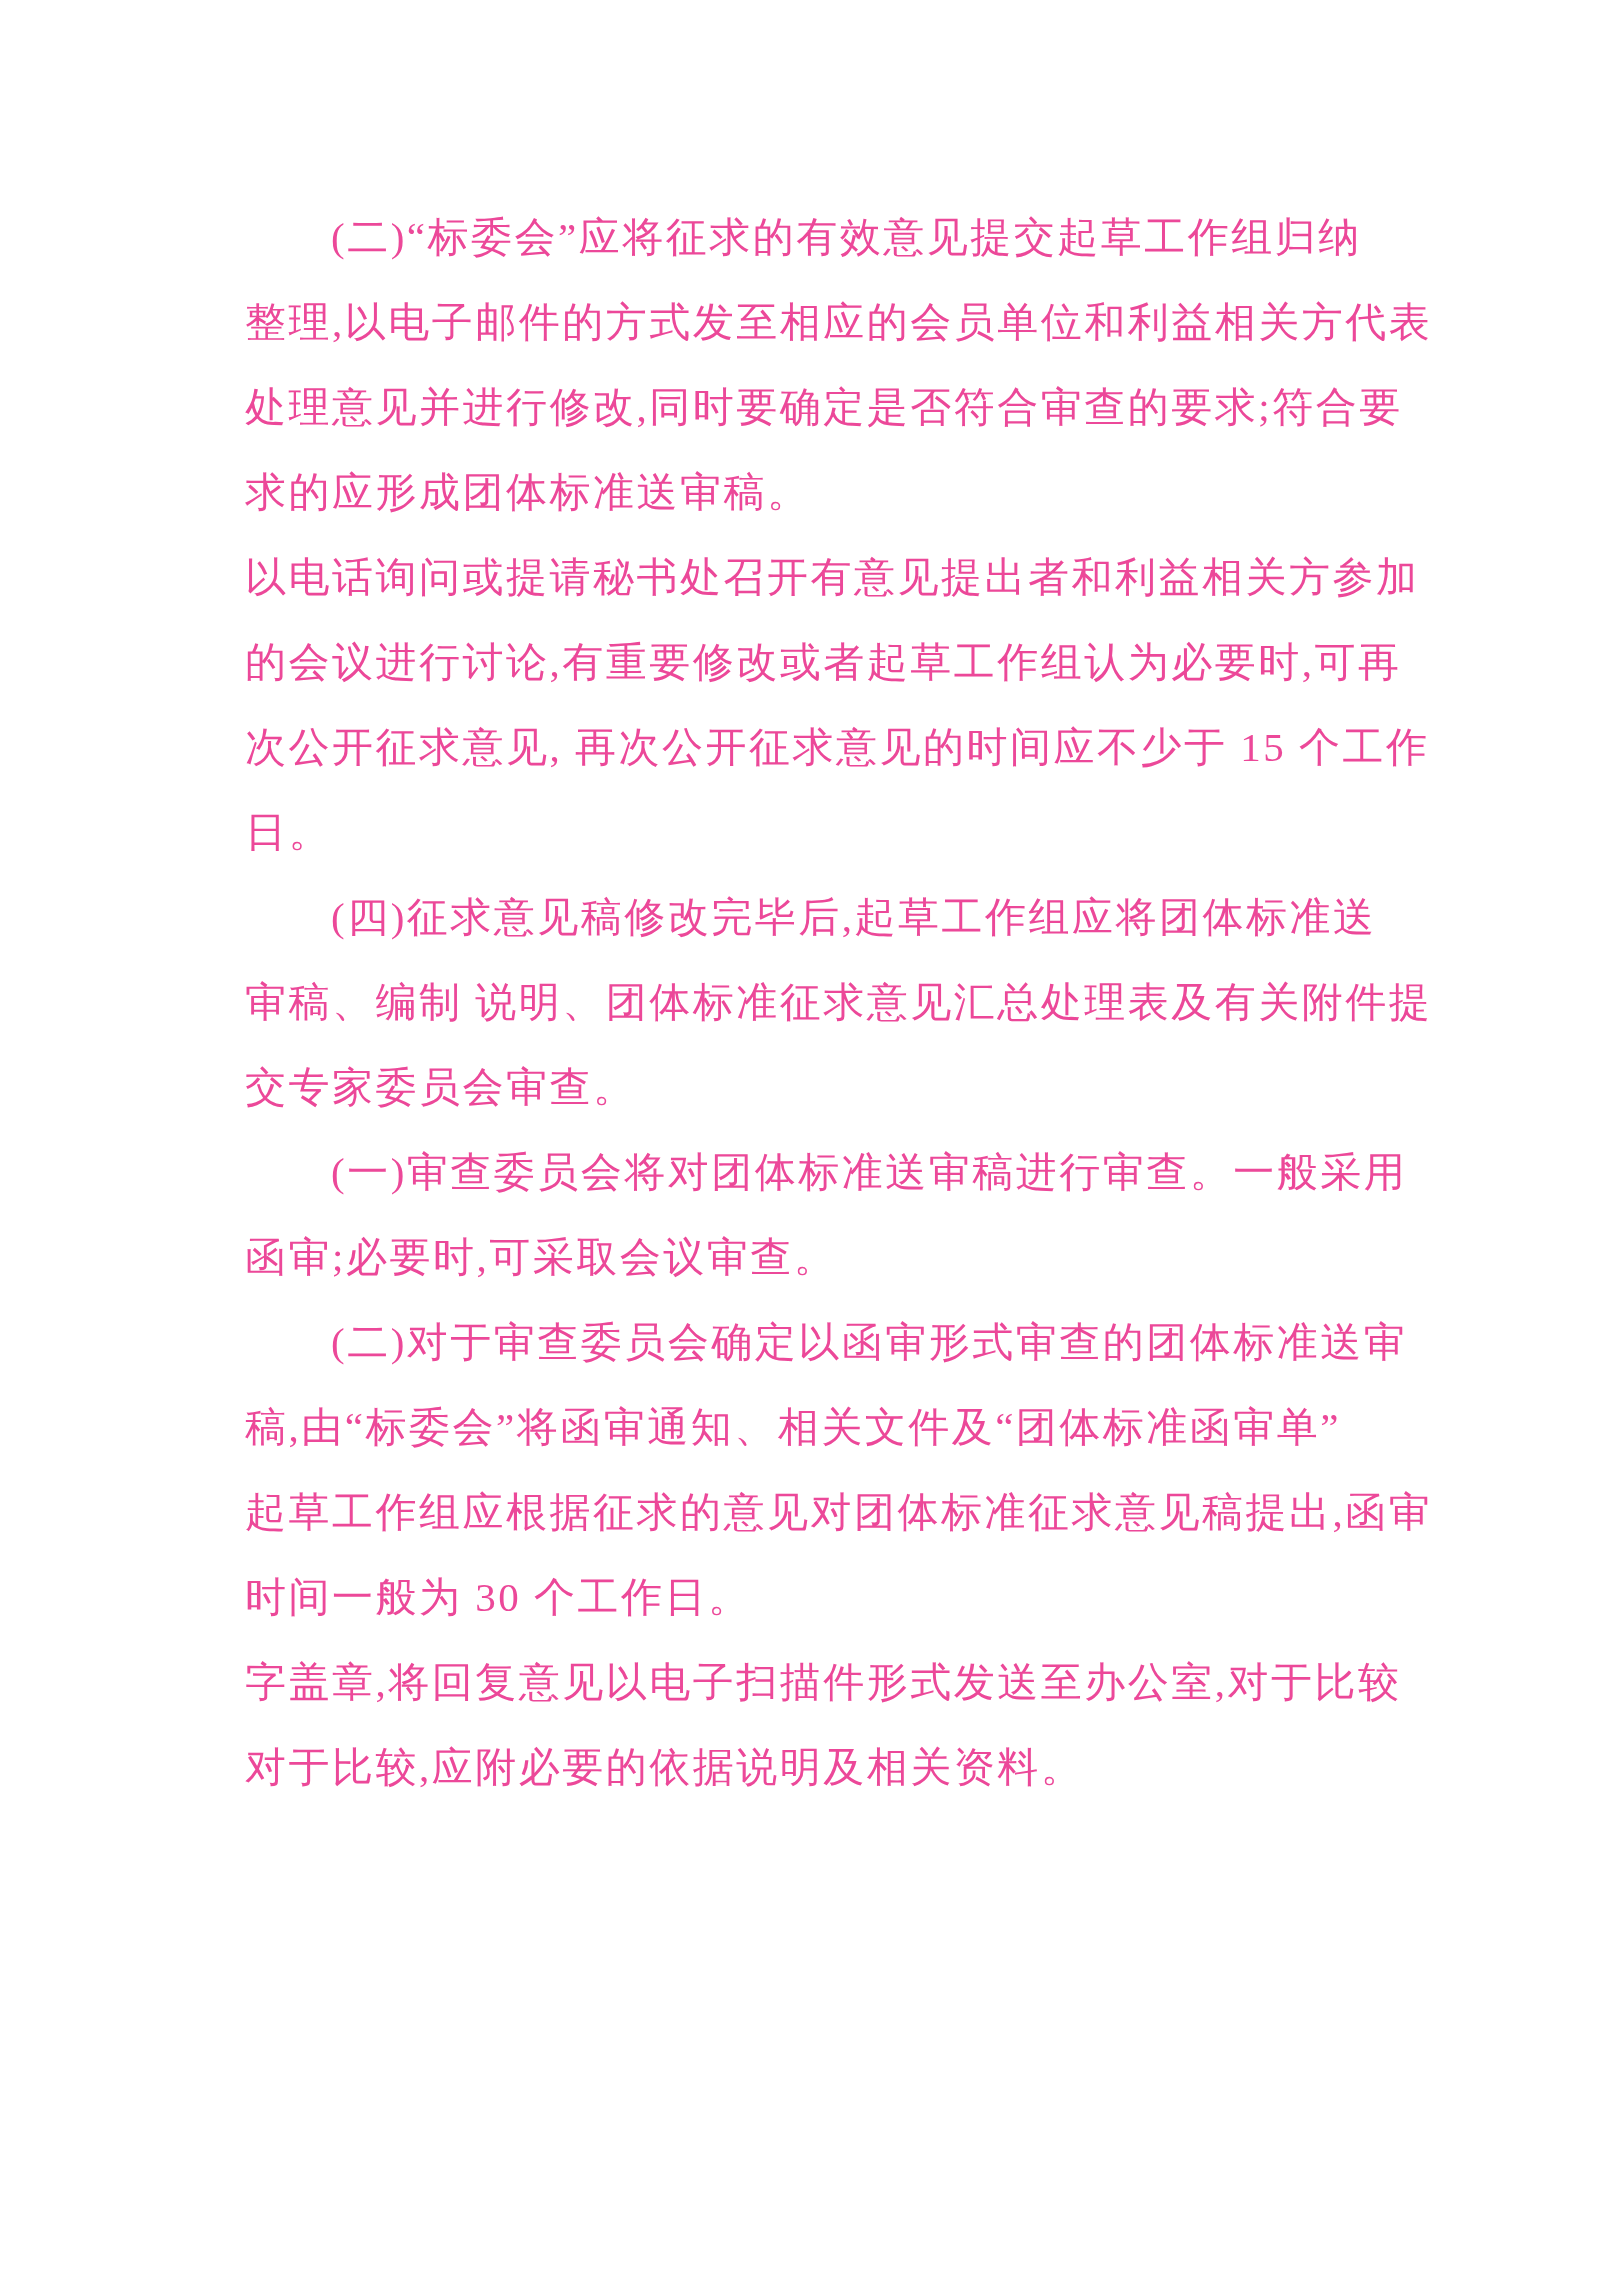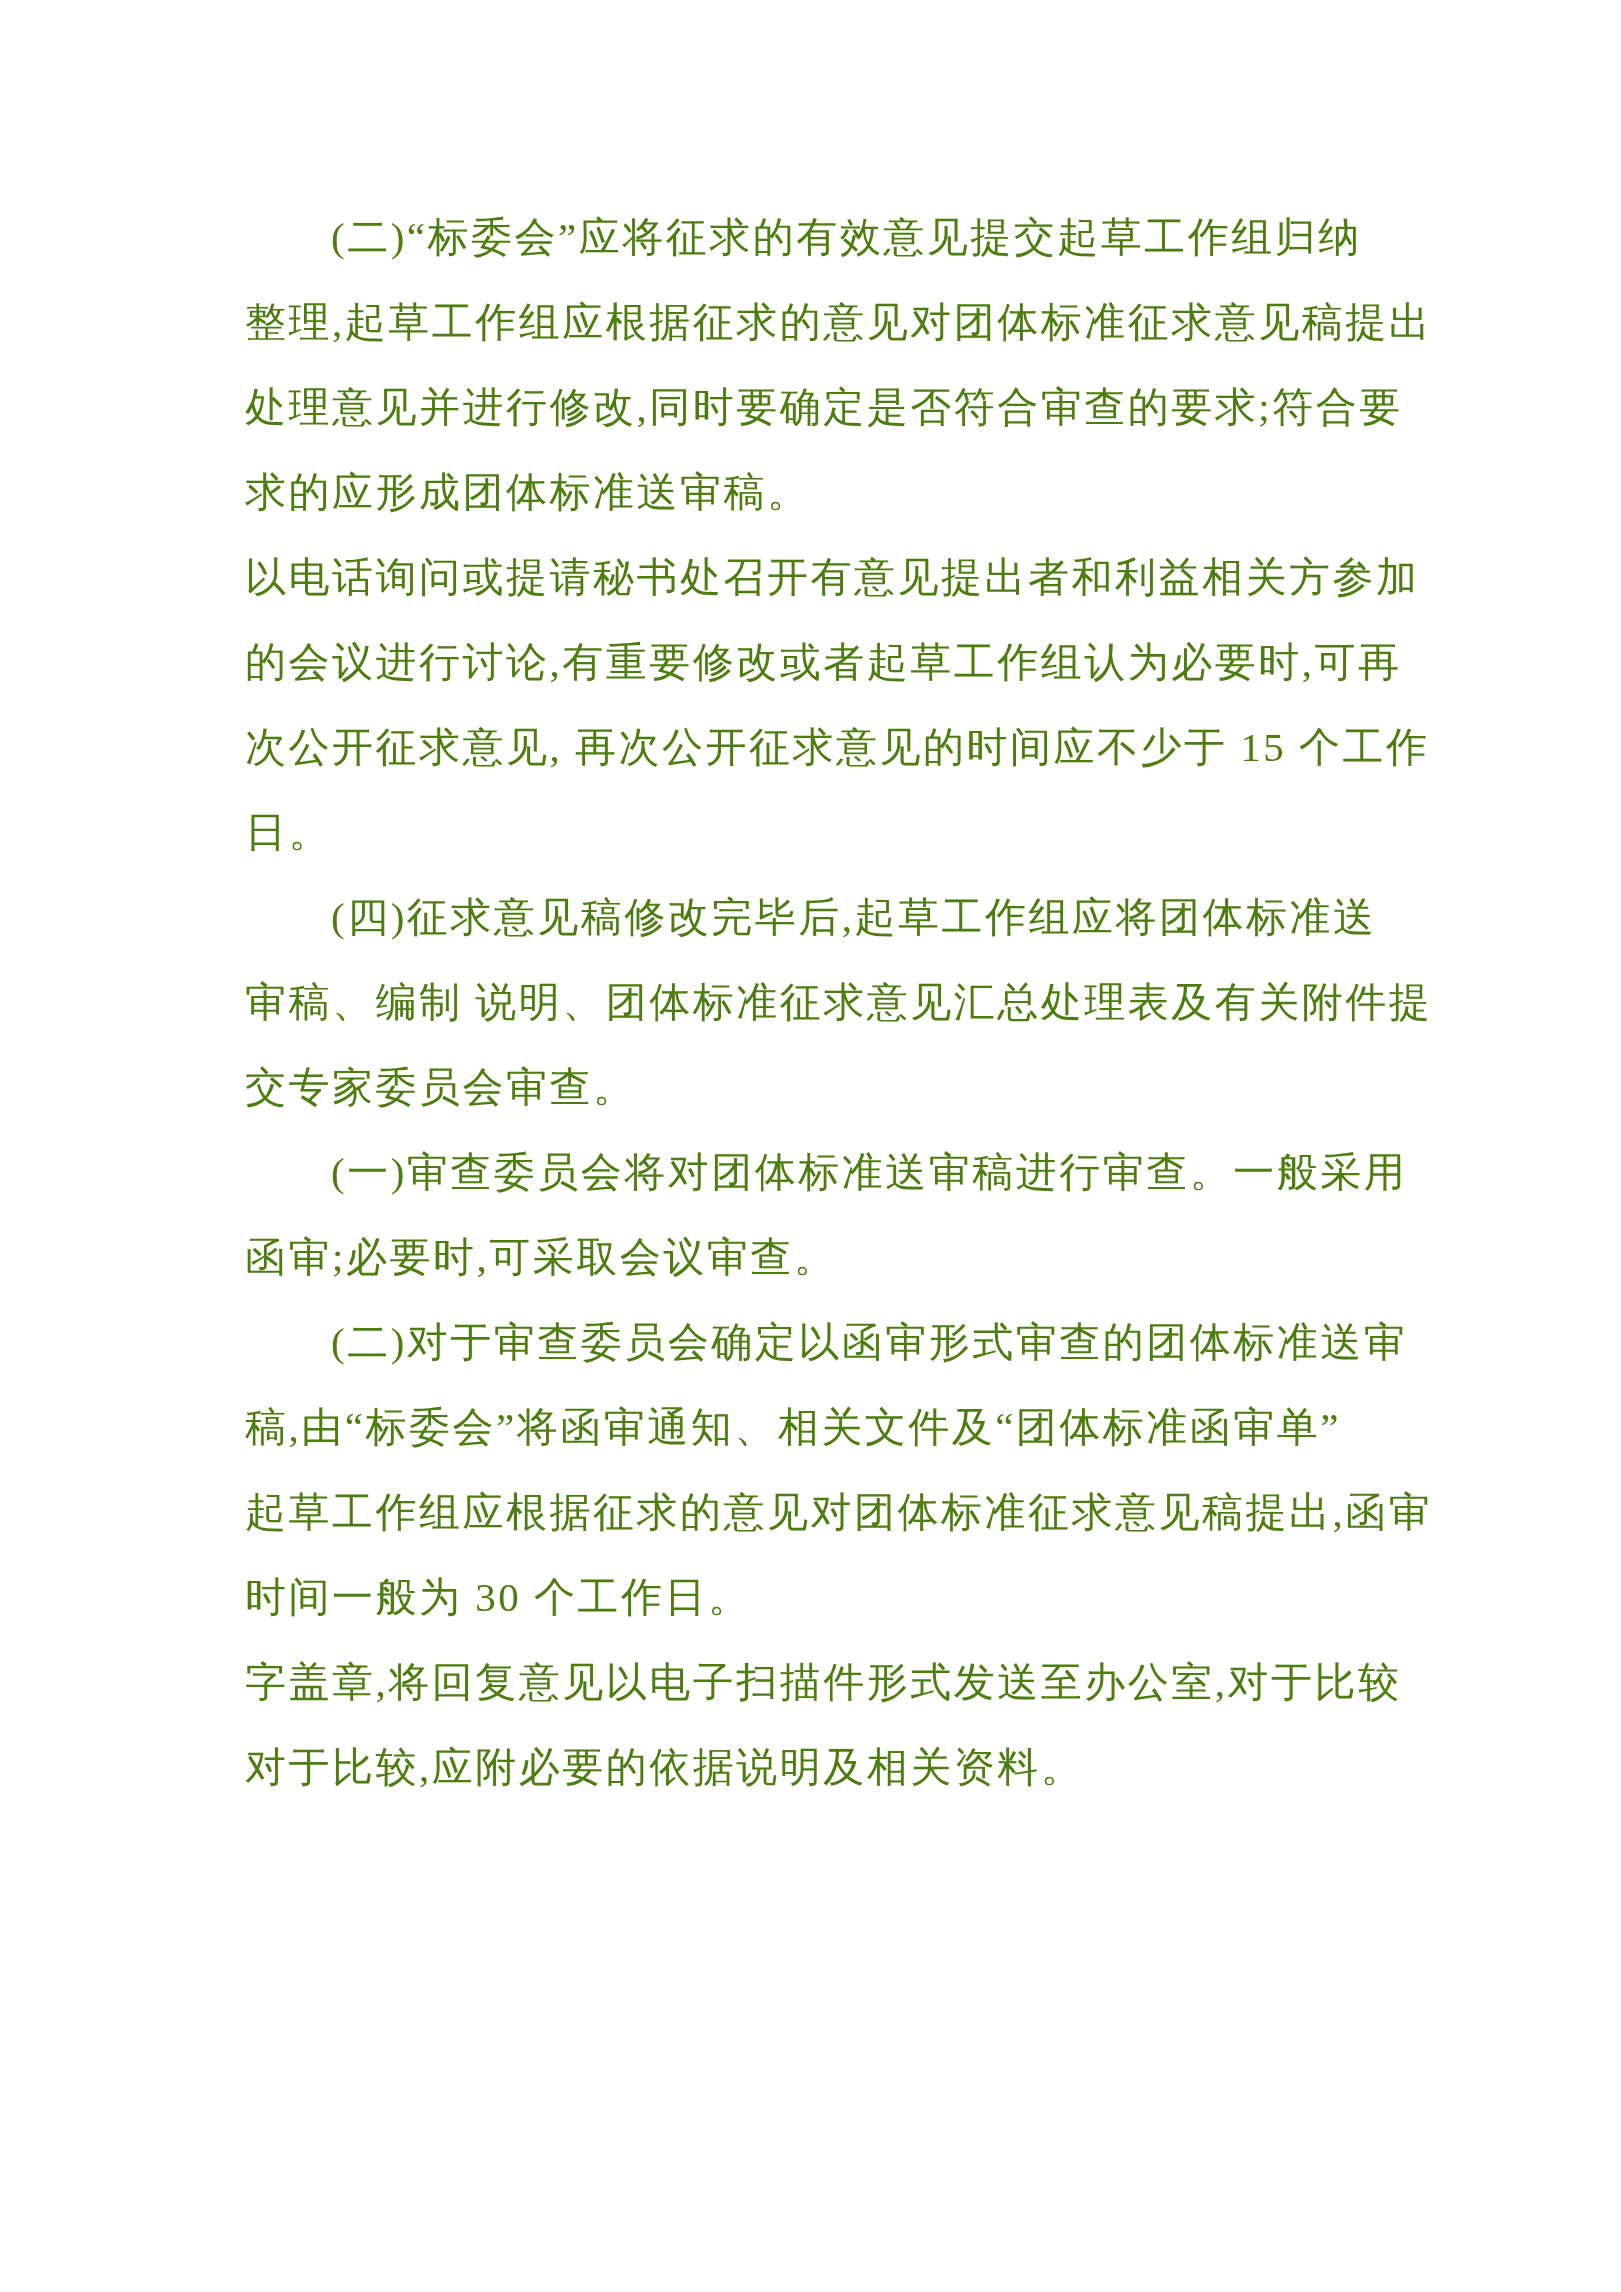--- a/index.html
+++ b/index.html
@@ -19,35 +19,35 @@
     position: absolute;
     left: 245px;
     top: 195px;
     width: 1215px;
   }
   .line {
     height: 85px;
     line-height: 85px;
     font-size: 41px;
     letter-spacing: 2.5px;
-    color: #4d7c0f;
+    color: #ec4899;
     white-space: pre;
     font-weight: 400;
   }
   .line.indent {
     text-indent: 86px;
   }
 </style>
 </head>
 <body>
 
 <div class="page">
   <div class="text-block" id="text-block">
       <div class="line indent">(二)“标委会”应将征求的有效意见提交起草工作组归纳</div>
-      <div class="line">整理,起草工作组应根据征求的意见对团体标准征求意见稿提出</div>
+      <div class="line">整理,以电子邮件的方式发至相应的会员单位和利益相关方代表</div>
       <div class="line">处理意见并进行修改,同时要确定是否符合审查的要求;符合要</div>
       <div class="line">求的应形成团体标准送审稿。</div>
       <div class="line">以电话询问或提请秘书处召开有意见提出者和利益相关方参加</div>
       <div class="line">的会议进行讨论,有重要修改或者起草工作组认为必要时,可再</div>
       <div class="line">次公开征求意见, 再次公开征求意见的时间应不少于 15 个工作</div>
       <div class="line">日。</div>
       <div class="line indent">(四)征求意见稿修改完毕后,起草工作组应将团体标准送</div>
       <div class="line">审稿、编制 说明、团体标准征求意见汇总处理表及有关附件提</div>
       <div class="line">交专家委员会审查。</div>
       <div class="line indent">(一)审查委员会将对团体标准送审稿进行审查。一般采用</div>

